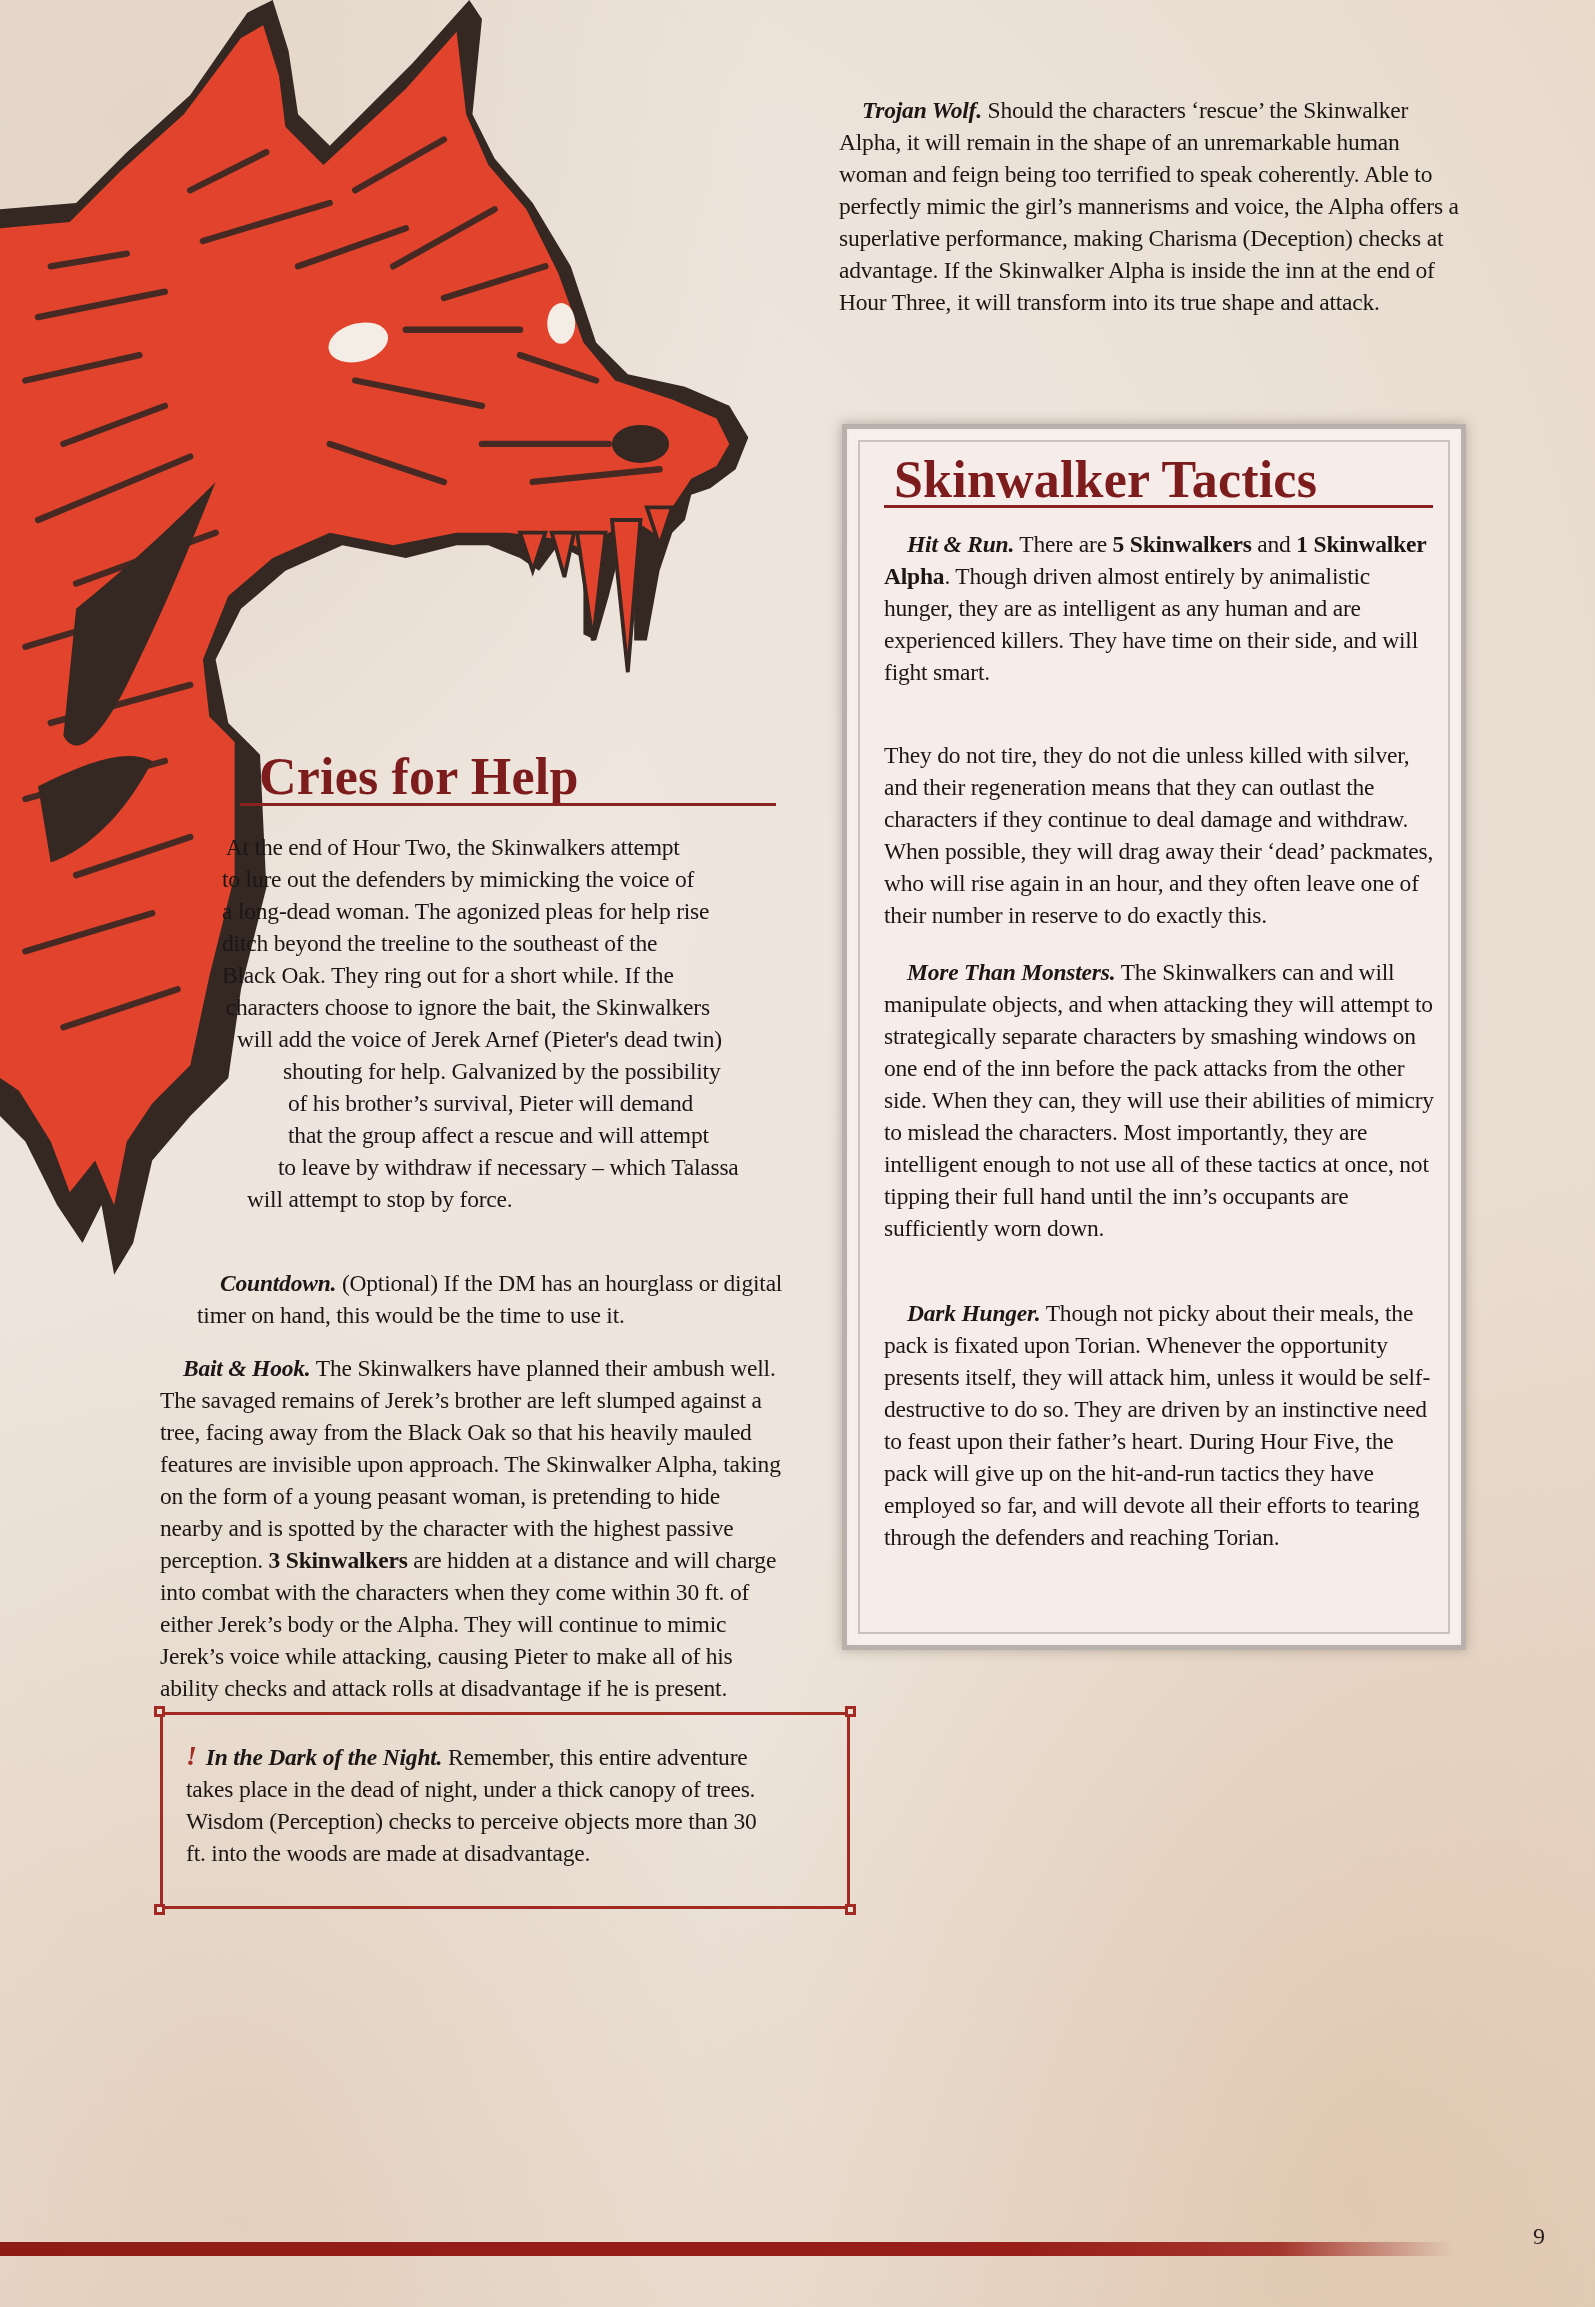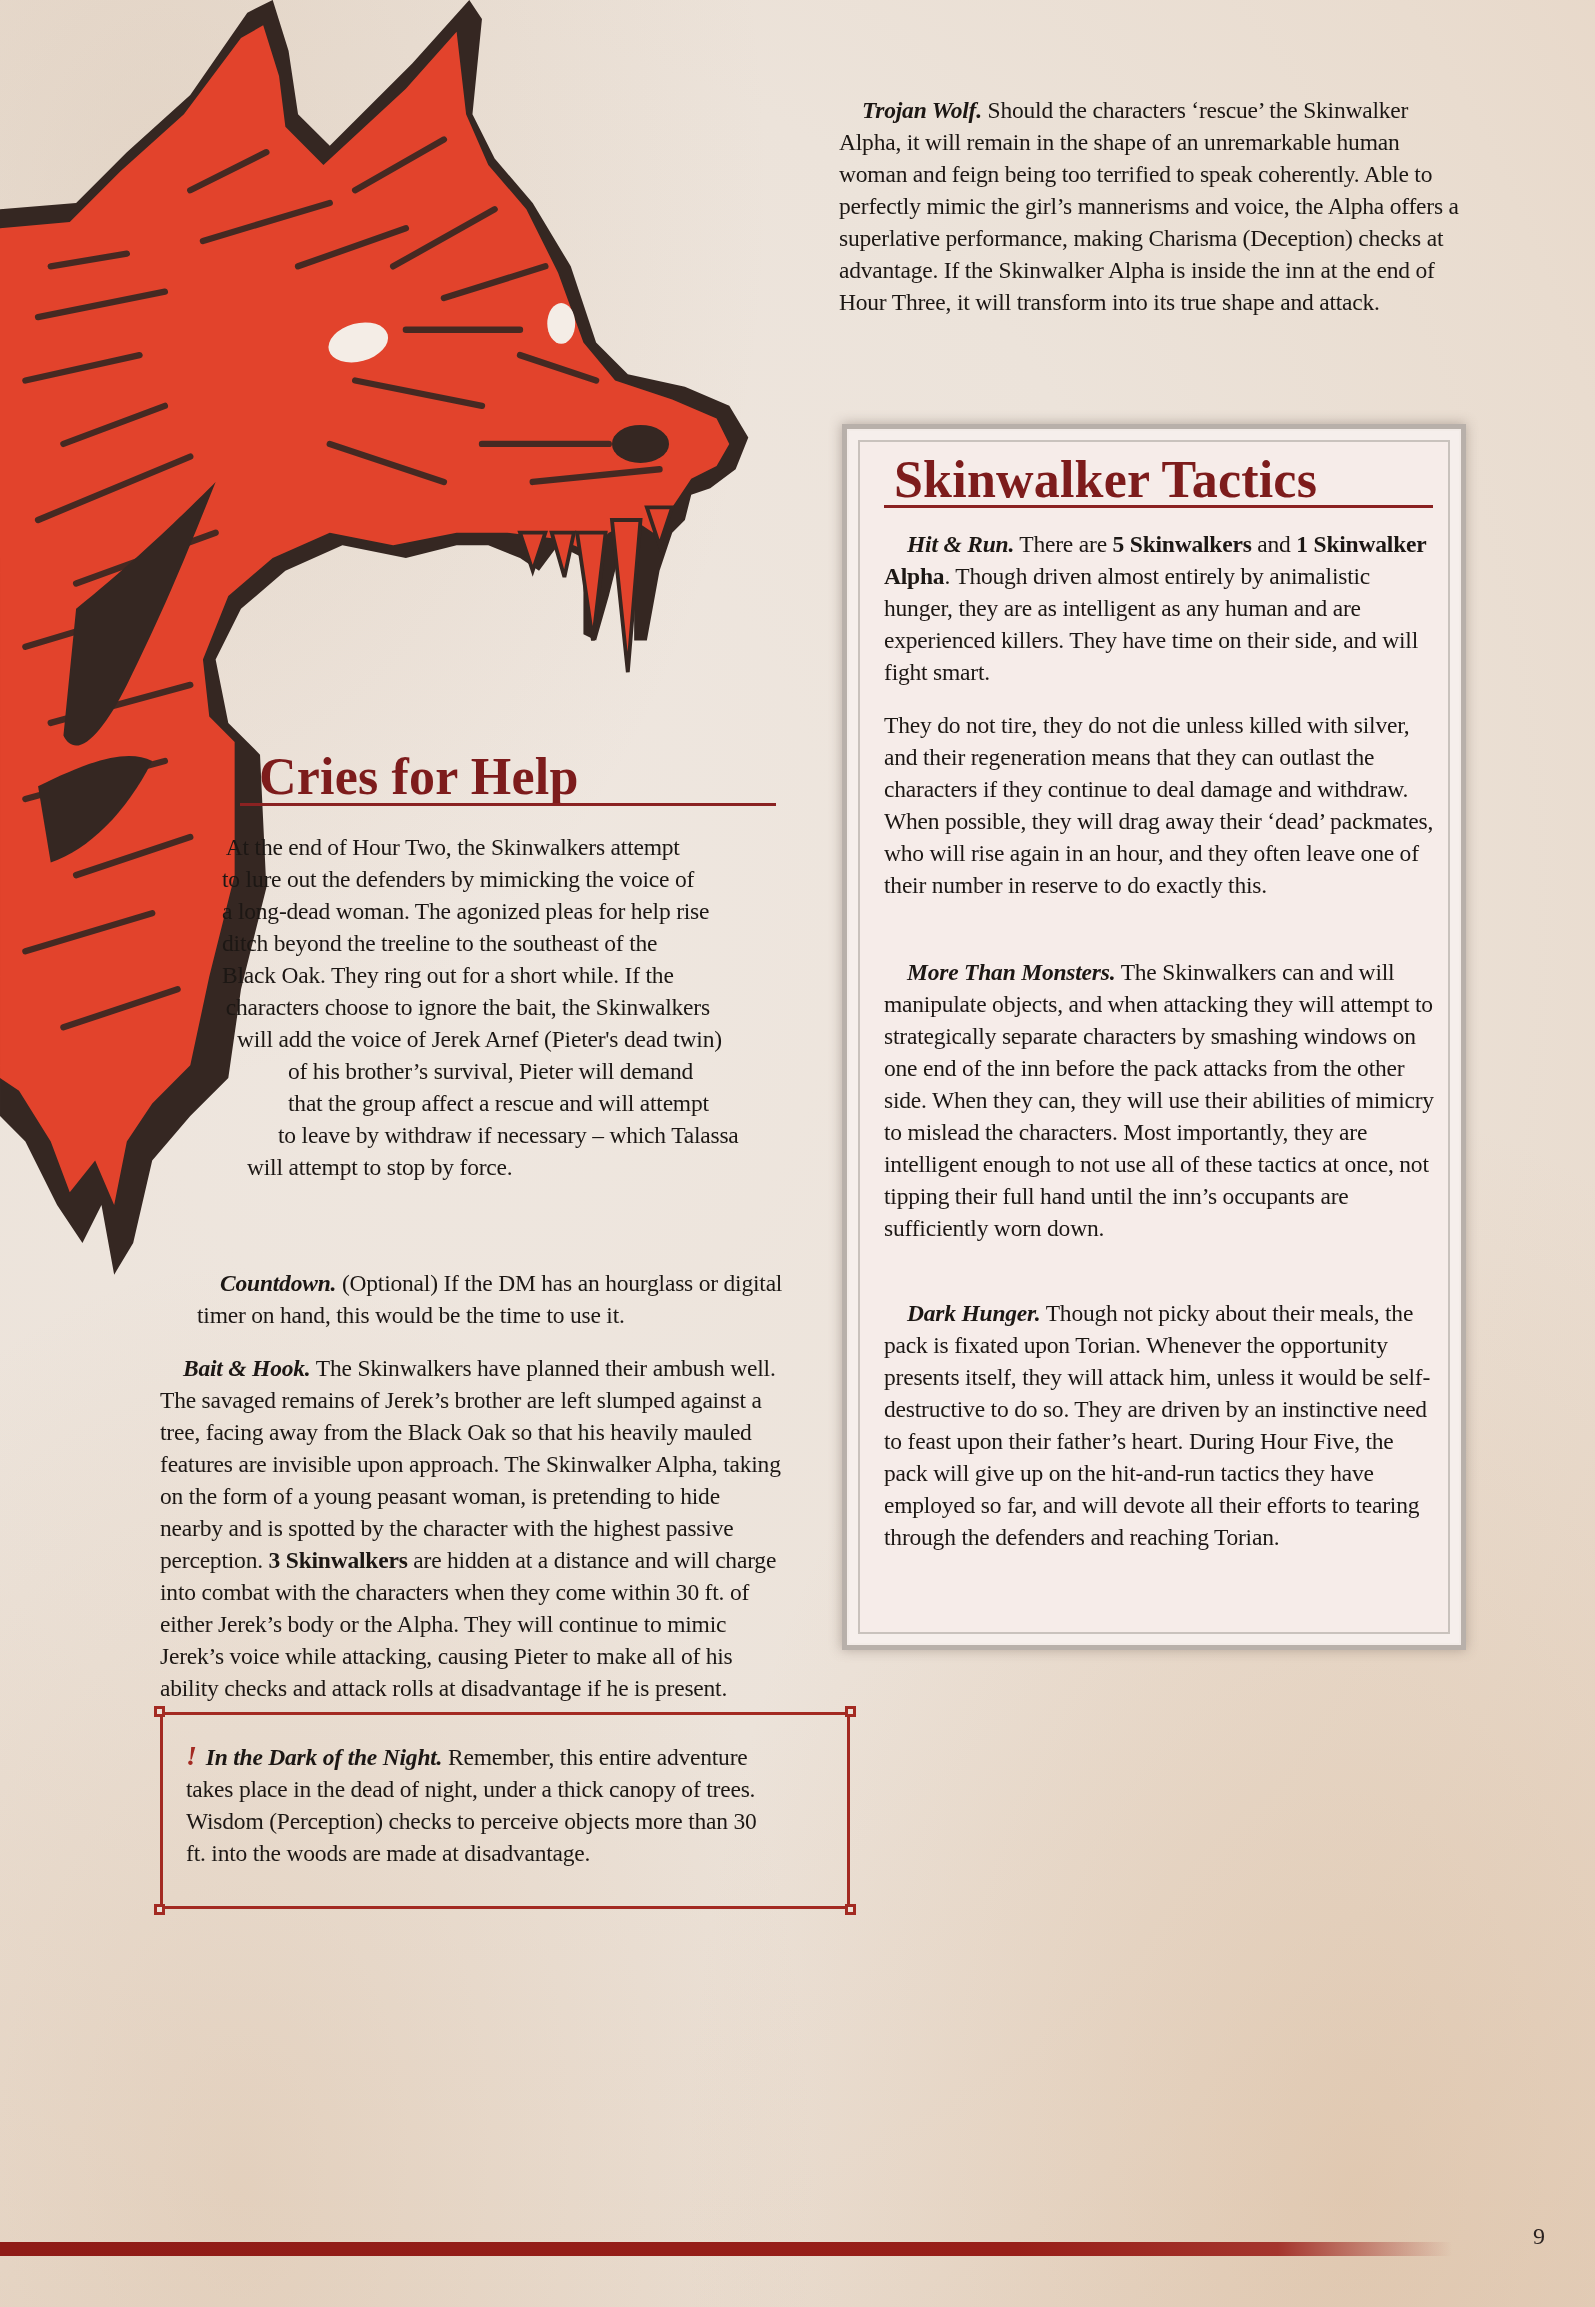--- a/index.html
+++ b/index.html
@@ -65,21 +65,21 @@
     box-shadow: 0 0 0 5px #b8b0aa, 0 0 11.4px 6.3px rgba(120,105,95,0.45);
     box-sizing:border-box;
   }
   .sidebar-inner {
     position:absolute; inset:9px; border:2.5px solid #c9c2bd; background:#f6ece9;
   }
   #tactics-heading { left:894px; top:458px; }
   #tactics-rule { left:884px; top:505px; width:549px; }
   .side-body { position:absolute; left:884px; width:552px; }
   #hitrun { top:528px; }
-  #notire { top:709px; }
+  #notire { top:739px; }
   #monsters { top:956px; }
   #hunger { top:1297px; }
 
   
   .footer-bar {
     position:absolute; left:0; top:2242px; width:1452px; height:14px;
     background: linear-gradient(90deg, #8f1c17 0%, #981f19 70%, #a4352d 88%, rgba(180,80,70,0) 100%);
   }
   .page-num { position:absolute; left:1533px; top:2223px; font-size:24px; color:#2a2220; }
 </style>
@@ -146,20 +146,21 @@
 <div id="cries-rule" class="h2-rule"></div>
 
 <div id="cries-body" class="body-text">
     <span class="ln" style="padding-left: 3.8px;">At the end of Hour Two, the Skinwalkers attempt</span>
     <span class="ln" style="padding-left: 0px;">to lure out the defenders by mimicking the voice of</span>
     <span class="ln" style="padding-left: 0px;">a long-dead woman. The agonized pleas for help rise</span>
     <span class="ln" style="padding-left: 0px;">ditch beyond the treeline to the southeast of the</span>
     <span class="ln" style="padding-left: 0px;">Black Oak. They ring out for a short while. If the</span>
     <span class="ln" style="padding-left: 3.8px;">characters choose to ignore the bait, the Skinwalkers</span>
     <span class="ln" style="padding-left: 15px;">will add the voice of Jerek Arnef (Pieter's dead twin)</span>
+    <span class="ln" style="padding-left: 61px;">shouting for help. Galvanized by the possibility</span>
     <span class="ln" style="padding-left: 66px;">of his brother’s survival, Pieter will demand</span>
     <span class="ln" style="padding-left: 66px;">that the group affect a rescue and will attempt</span>
     <span class="ln" style="padding-left: 56px;">to leave by withdraw if necessary – which Talassa</span>
     <span class="ln" style="padding-left: 25px;">will attempt to stop by force.</span>
   </div>
 
 <div id="countdown" class="body-text indent">
   <p><span class="lead">Countdown.</span><span> (Optional) If the DM has an hourglass or digital timer on hand, this would be the time to use it.</span></p>
 </div>
 

